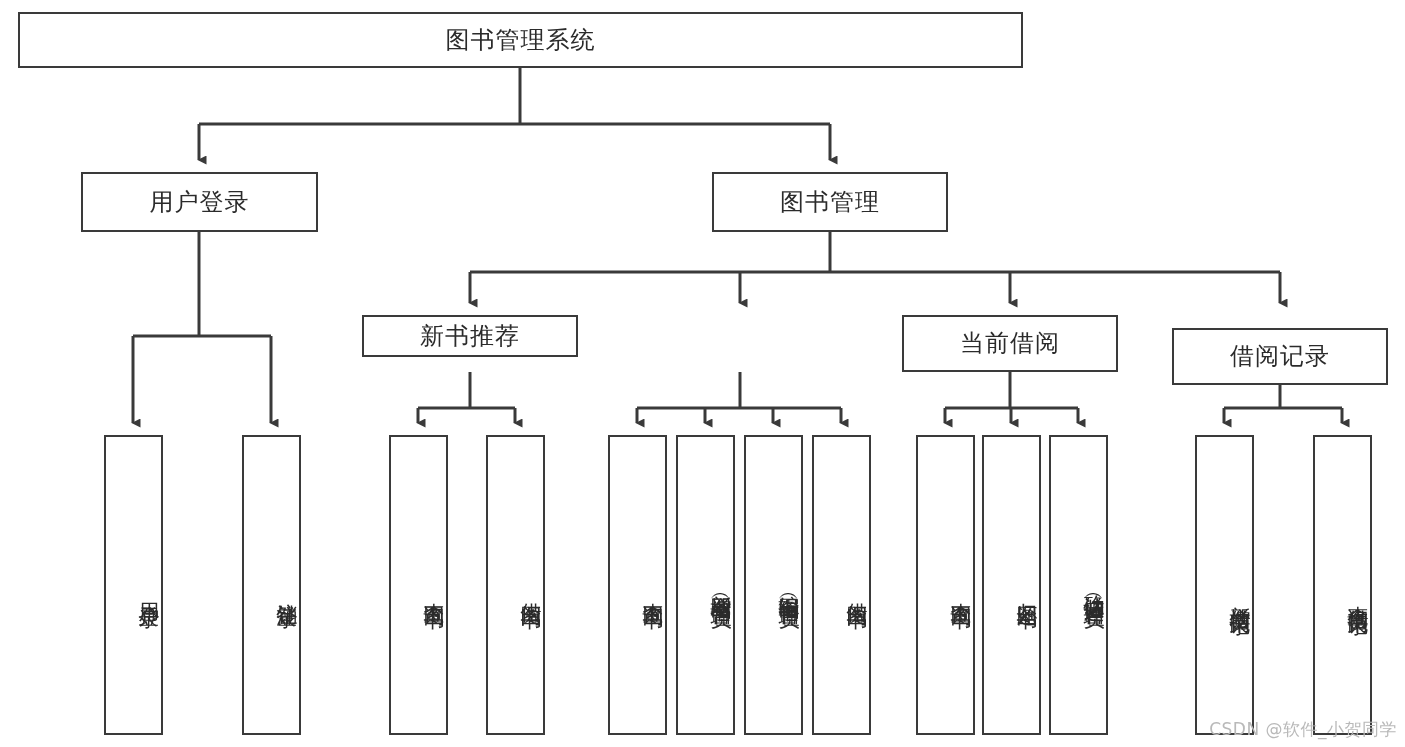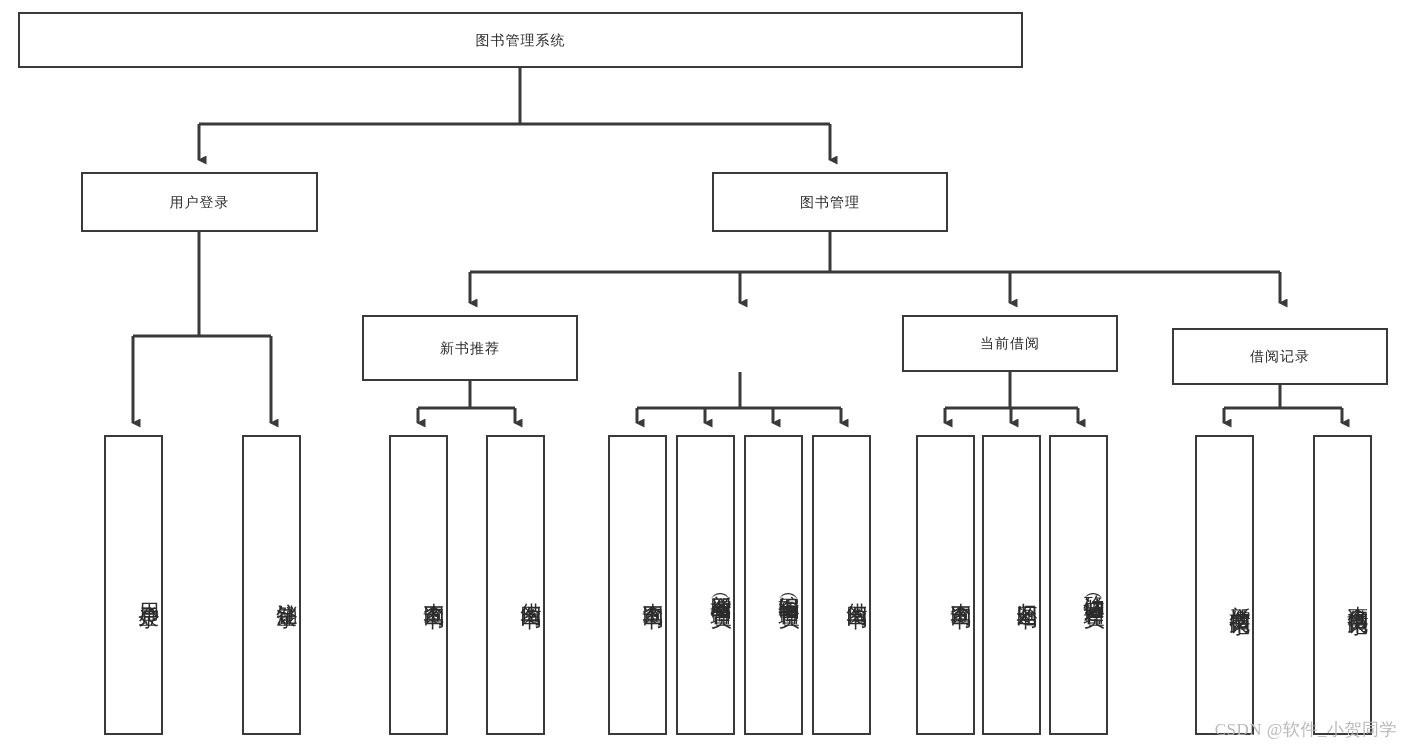--- a/index.html
+++ b/index.html
@@ -29,21 +29,21 @@
     position: absolute;
     box-sizing: border-box;
     border: 2px solid #3a3a3a;
     background: #ffffff;
     display: flex;
     align-items: center;
     justify-content: center;
     color: #2b2b2b;
   }
   .node.h {
-    font-size: 14px;
+    font-size: 24px;
     letter-spacing: 1px;
     line-height: 1.2;
   }
   .node.v {
     writing-mode: vertical-rl;
     text-orientation: upright;
     font-size: 21px;
     line-height: 1.22;
     letter-spacing: 2px;
     align-items: flex-start;
@@ -60,21 +60,20 @@
   }
   #watermark {
     position: absolute;
     right: 8px;
     bottom: 6px;
     font-size: 17px;
     color: #b9b9b9;
     letter-spacing: 0.5px;
     white-space: nowrap;
     z-index: 5;
-    font-family: Liberation Serif, serif;
   }
 </style>
 </head>
 <body>
 
 <div id="canvas">
 
   <svg id="edges" viewBox="0 0 1405 747">
     <defs>
       <marker id="arrow" markerWidth="10" markerHeight="10" refX="4.5" refY="7.5" orient="auto" markerUnits="userSpaceOnUse">
@@ -132,21 +131,21 @@
     <span class="txt">图书管理系统</span>
   </div>
 
   <div class="node h" style="left:81px; top:172px; width:237px; height:60px;">
     <span class="txt">用户登录</span>
   </div>
   <div class="node h" style="left:712px; top:172px; width:236px; height:60px;">
     <span class="txt">图书管理</span>
   </div>
 
-  <div class="node h" style="left:362px; top:315px; width:216px; height:66px;">
+  <div class="node h" style="left:362px; top:315px; width:216px; height:42px;">
     <span class="txt">新书推荐</span>
   </div>
   <div class="node h" style="left:902px; top:315px; width:216px; height:57px;justify-content:center;">
     <span class="txt">当前借阅</span>
   </div>
   <div class="node h" style="left:1172px; top:328px; width:216px; height:57px;">
     <span class="txt">借阅记录</span>
   </div>
 
   <div class="node v" style="left:104px; top:435px; width:59px; height:300px;">

